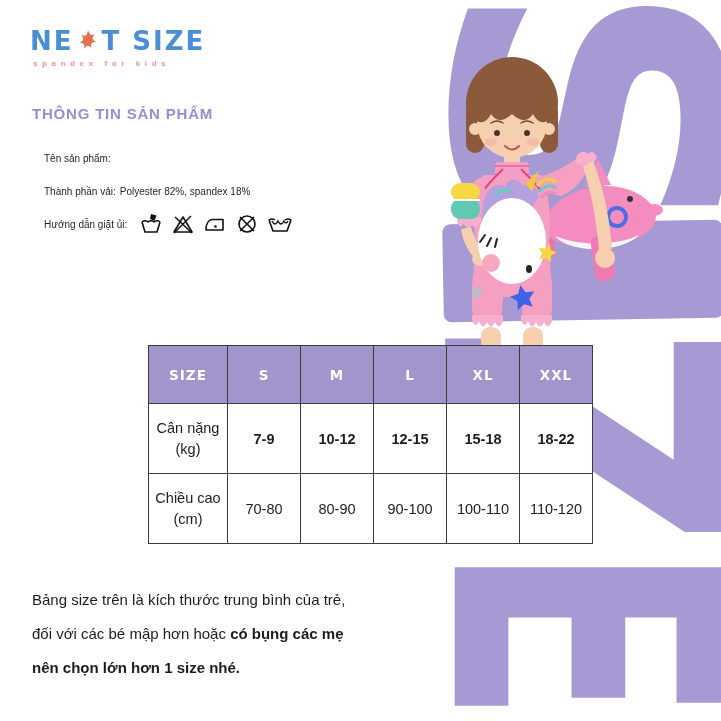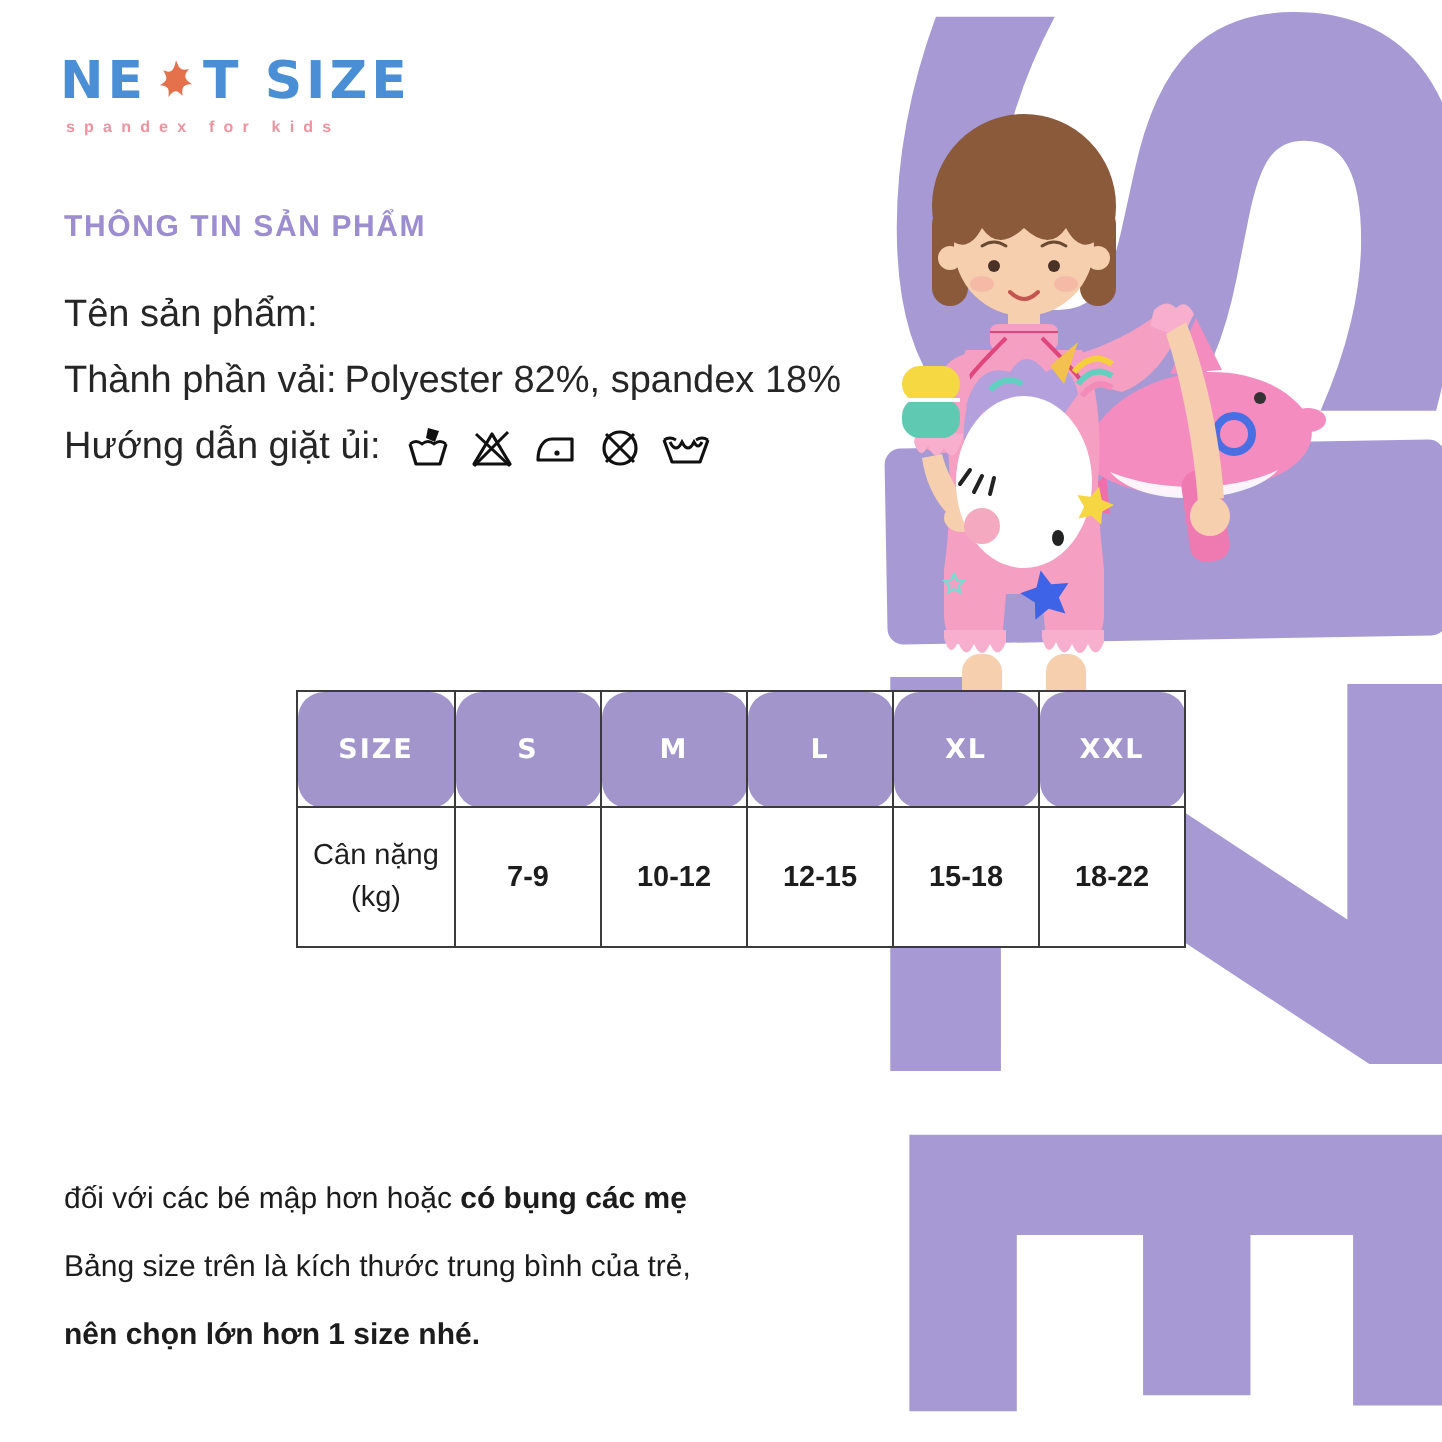--- a/index.html
+++ b/index.html
@@ -41,38 +41,38 @@
 
   
   .section-heading{
     position:absolute;left:32px;top:105px;z-index:3;
     font-family:Liberation Sans, sans-serif;font-weight:800;font-size:15px;
     color:#9c8dd0;letter-spacing:0.8px;
   }
 
   
   .product-info{position:absolute;left:32px;top:146px;z-index:3;color:#262626;}
-  .info-line{display:flex;align-items:center;font-size:19px;margin-bottom:9px;height:24px;}
+  .info-line{display:flex;align-items:center;font-size:10px;margin-bottom:9px;height:24px;margin-left:12px;}
   .info-label{white-space:pre;}
   .info-value{margin-left:10px;white-space:pre;}
   .info-value.tight{margin-left:4px;}
   .care-icons{display:flex;align-items:center;gap:8px;margin-left:12px;}
   .care-icons svg{display:block;}
 
   
   .size-table{
     position:absolute;left:148px;top:345px;z-index:2;
     border-collapse:collapse;background:#ffffff;
   }
   .size-table th,.size-table td{
     border:1px solid #3b3b3b;text-align:center;vertical-align:middle;background:#fff;
   }
   .size-table th{
     background:#a295cc;color:#ffffff;height:55px;
-    font-family:"DejaVu Sans",sans-serif;font-weight:800;font-size:13.5px;letter-spacing:1px;border-radius:13px;
+    font-family:"DejaVu Sans",sans-serif;font-weight:800;font-size:13.5px;letter-spacing:1px;
   }
   .size-table td{height:67px;font-size:14.5px;color:#1d1d1d;}
   .col-label{width:76px;}
   .col-size{width:70px;}
   .row-label{font-size:14px;line-height:21px;color:#1f1f1f;}
   .val-bold{font-weight:700;}
 
   
   .size-note{
     position:absolute;left:32px;top:583px;z-index:3;
@@ -240,20 +240,31 @@
     <td class="row-label">
       <div>Cân nặng</div>
       <div>(kg)</div>
     </td>
     <td class="val-bold">7-9</td>
     <td class="val-bold">10-12</td>
     <td class="val-bold">12-15</td>
     <td class="val-bold">15-18</td>
     <td class="val-bold">18-22</td>
   </tr>
+  <tr>
+    <td class="row-label">
+      <div>Chiều cao</div>
+      <div>(cm)</div>
+    </td>
+    <td>70-80</td>
+    <td>80-90</td>
+    <td>90-100</td>
+    <td>100-110</td>
+    <td>110-120</td>
+  </tr>
 </tbody>
   </table>
 
 <div class="size-note">
+  <div>Bảng size trên là kích thước trung bình của trẻ,</div>
   <div><span>đối với các bé mập hơn hoặc </span><span class="b">có bụng các mẹ</span></div>
-  <div>Bảng size trên là kích thước trung bình của trẻ,</div>
   <div class="b">nên chọn lớn hơn 1 size nhé.</div>
 </div>
 
 </body></html>

